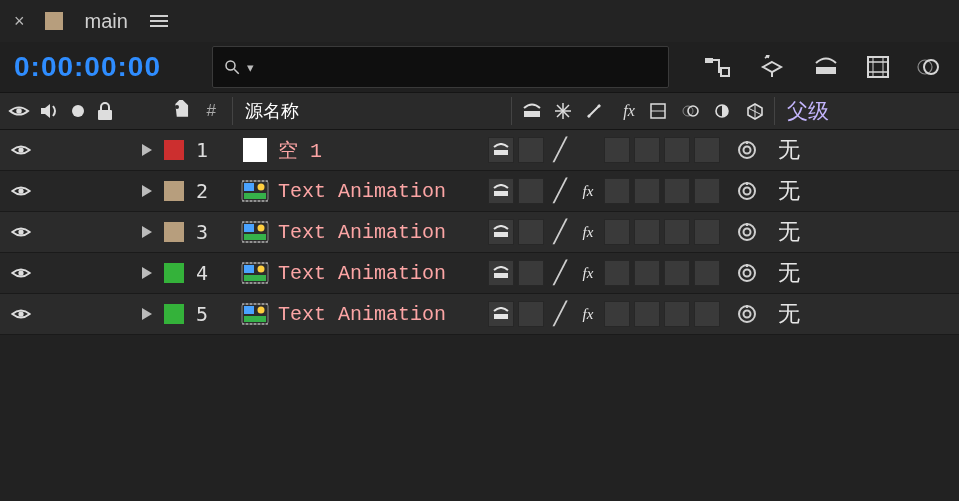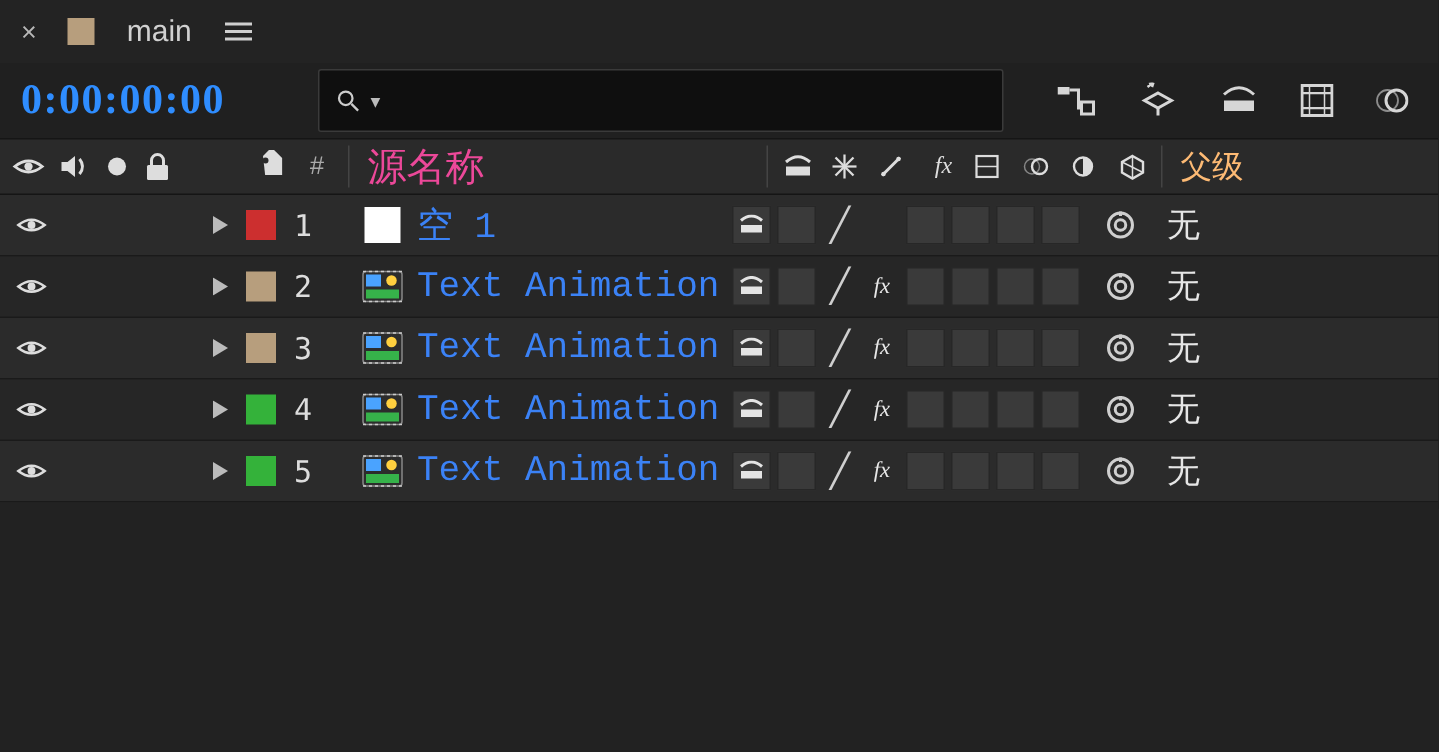--- a/index.html
+++ b/index.html
@@ -57,21 +57,21 @@
     padding: 4px 14px 4px 14px;
     gap: 18px;
     background: #202020;
   }
   .timecol {
     display: flex;
     flex-direction: column;
     min-width: 180px;
   }
   .timecode {
-    font-family: Liberation Serif, serif;
+    font-family: Liberation Sans, sans-serif;
     font-weight: bold;
     font-size: 28px;
     color: #2f8dff;
     letter-spacing: 1px;
   }
   .frameinfo {
     font-size: 17px;
     color: #2f8dff;
     margin-top: -2px;
   }
@@ -143,36 +143,36 @@
     font-size: 17px;
   }
   .colhdr .divider {
     width: 1px;
     height: 28px;
     background: #444;
     margin: 0 6px;
   }
   .hdr-source {
     flex: 0 0 260px;
-    font-size: 26px;
-    color: #ec4899;
+    font-size: 18px;
+    color: #ffffff;
     padding-left: 6px;
   }
   .hdr-switches {
     flex: 0 0 240px;
     display: flex;
     align-items: center;
     gap: 10px;
     padding-left: 4px;
   }
   .hdr-switches .sw { width: 22px; text-align:center; }
   .hdr-parent {
     flex: 1;
     font-size: 21px;
-    color: #fdba74;
+    color: #c4b5fd;
     padding-left: 6px;
   }
 
   
   .layers {
     background: #262626;
   }
   .layer {
     display: flex;
     align-items: center;
@@ -193,22 +193,22 @@
   }
   .cell-idx   { width: 24px; text-align:center; font-size: 20px; color:#ddd; font-family: monospace;}
   .cell-gap2  { width: 12px; }
   .cell-typeicon {
     width: 30px; height: 30px;
     margin-right: 8px;
     display:flex; align-items:center; justify-content:center;
   }
   .cell-name  {
     flex: 0 0 210px;
-    font-size: 24px;
-    color: #3b82f6;
+    font-size: 20px;
+    color: #fca5a5;
     font-family: "Courier New", monospace;
     white-space: nowrap;
   }
   .switchbox {
     width: 24px; height: 24px;
     background: #3a3a3a;
     border: 1px solid #272727;
     display:flex; align-items:center; justify-content:center;
   }
   .switchstrip {

